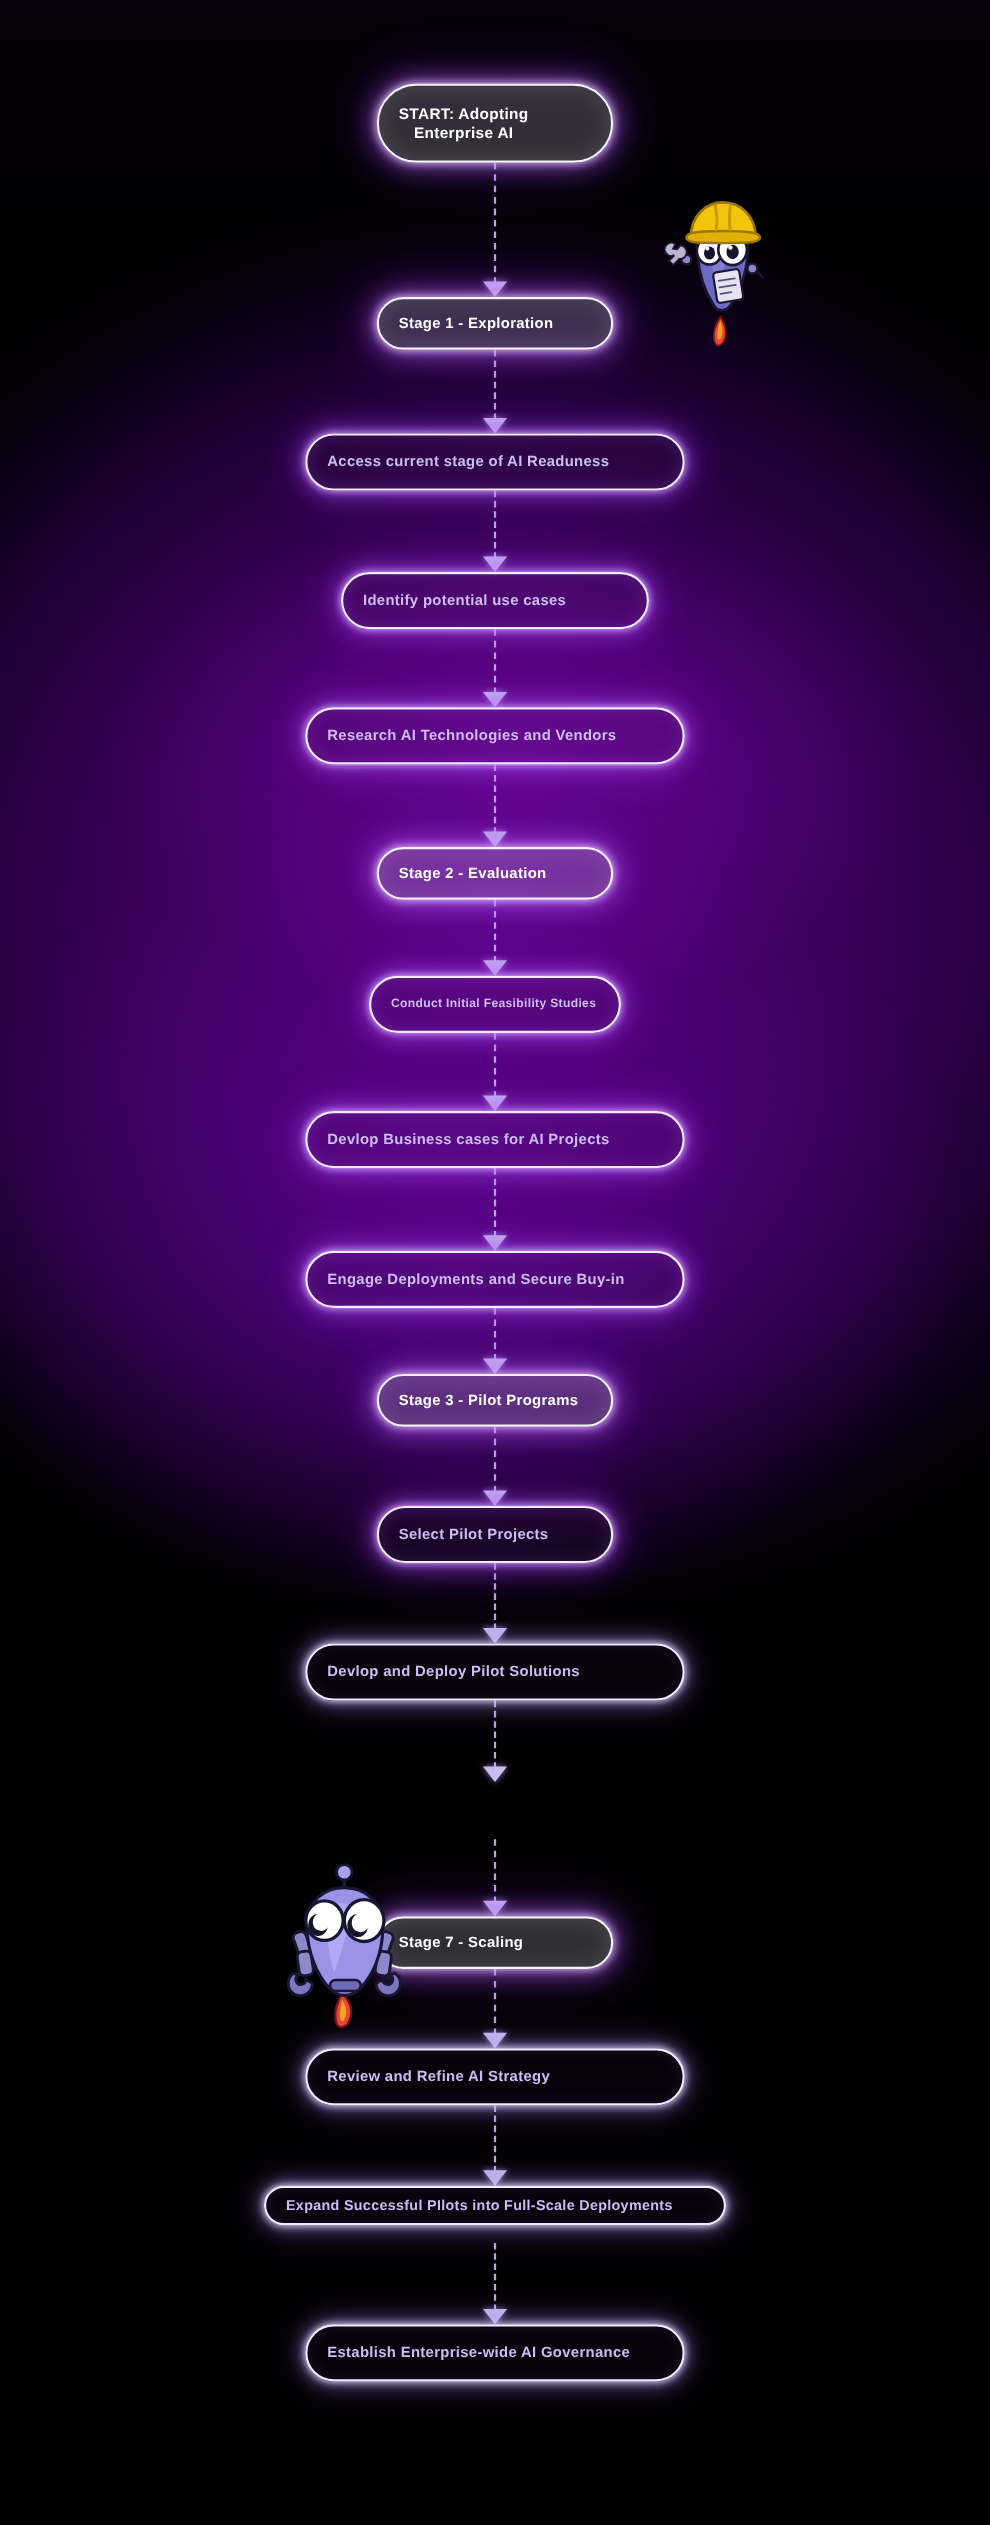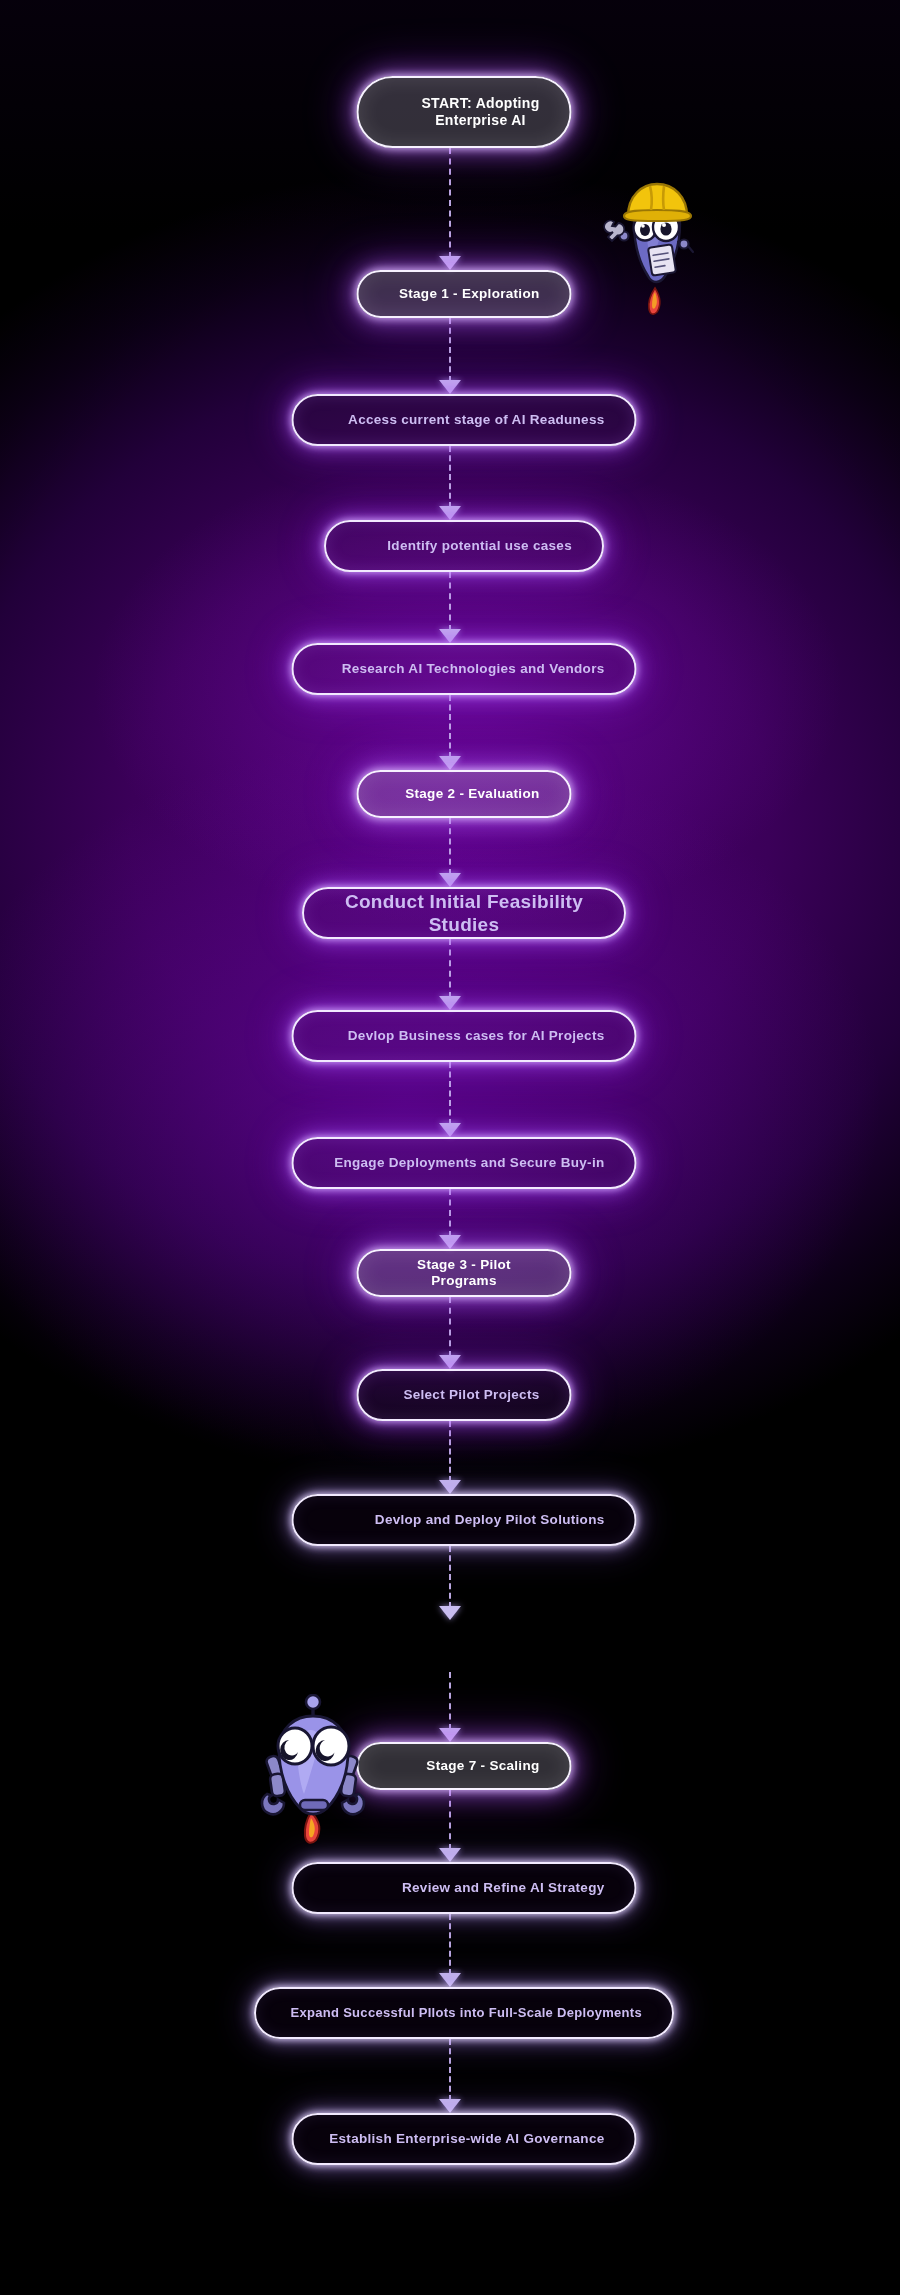--- a/index.html
+++ b/index.html
@@ -28,36 +28,35 @@
   }
 
   
   #flow{
     position:absolute; inset:0;
   }
   .node{
     position:absolute;
     left:50%;
     transform:translateX(-50%);
-    display:flex; align-items:center; justify-content:flex-end;
+    display:flex; align-items:center; justify-content:flex-start;
     text-align:center;
     border-radius:999px;
     border:2.5px solid #f2eaff;
     color:#cdbdf2;
     font-weight:bold;
     letter-spacing:0.3px;
     line-height:1.22;
     background:rgba(255,255,255,0.02);
     box-shadow:
       0 0 7px 1px rgba(214,170,255,0.85),
       0 0 18px 3px rgba(176,90,255,0.55),
       0 0 38px 10px rgba(150,40,230,0.32),
       inset 0 0 14px 2px rgba(190,120,255,0.14);
-    padding:0 30px;
-    margin-left:14px;
+    padding:0 18px;
   }
   .node.stage{
     background:rgba(225,215,245,0.22);
     color:#ffffff;
     border-color:#f7f2ff;
     box-shadow:
       0 0 8px 1px rgba(222,190,255,0.9),
       0 0 22px 4px rgba(185,105,255,0.55),
       0 0 44px 12px rgba(150,40,230,0.3),
       inset 0 0 18px 3px rgba(255,255,255,0.10);
@@ -197,21 +196,21 @@
     </div>
     <div class="node" style="top: 520px; width: 280px; height: 52px; font-size: 13.5px;">
       <span>Identify potential use cases</span>
     </div>
     <div class="node" style="top: 643px; width: 345px; height: 52px; font-size: 13.5px;">
       <span>Research AI Technologies and Vendors</span>
     </div>
     <div class="node stage" style="top: 770px; width: 215px; height: 48px; font-size: 13.5px;">
       <span>Stage 2 - Evaluation</span>
     </div>
-    <div class="node" style="top: 887px; width: 324px; height: 52px; font-size: 19px;">
+    <div class="node" style="top: 887px; width: 229px; height: 52px; font-size: 11px;">
       <span>Conduct Initial Feasibility Studies</span>
     </div>
     <div class="node" style="top: 1010px; width: 345px; height: 52px; font-size: 13.5px;">
       <span>Devlop Business cases for AI Projects</span>
     </div>
     <div class="node" style="top: 1137px; width: 345px; height: 52px; font-size: 13.5px;">
       <span>Engage Deployments and Secure Buy-in</span>
     </div>
     <div class="node stage" style="top: 1249px; width: 215px; height: 48px; font-size: 13.5px;">
       <span>Stage 3 - Pilot Programs</span>
@@ -221,21 +220,21 @@
     </div>
     <div class="node dark" style="top: 1494px; width: 345px; height: 52px; font-size: 13.5px;">
       <span>Devlop and Deploy Pilot Solutions</span>
     </div>
     <div class="node stage" style="top: 1742px; width: 215px; height: 48px; font-size: 13.5px;">
       <span>Stage 7 - Scaling</span>
     </div>
     <div class="node dark" style="top: 1862px; width: 345px; height: 52px; font-size: 13.5px;">
       <span>Review and Refine AI Strategy</span>
     </div>
-    <div class="node dark" style="top: 1987px; width: 420px; height: 52px; font-size: 13px;">
+    <div class="node dark" style="top: 1987px; width: 420px; height: 36px; font-size: 13px;">
       <span>Expand Successful PIlots into Full-Scale Deployments</span>
     </div>
     <div class="node dark" style="top: 2113px; width: 345px; height: 52px; font-size: 13.5px;">
       <span>Establish Enterprise-wide AI Governance</span>
     </div>
   </div>
 
 <div class="robot" id="robot-hardhat" style="left: 600px; top: 176px; width: 110px; height: 140px;">
   <svg viewBox="0 0 110 140" xmlns="http://www.w3.org/2000/svg">
 

